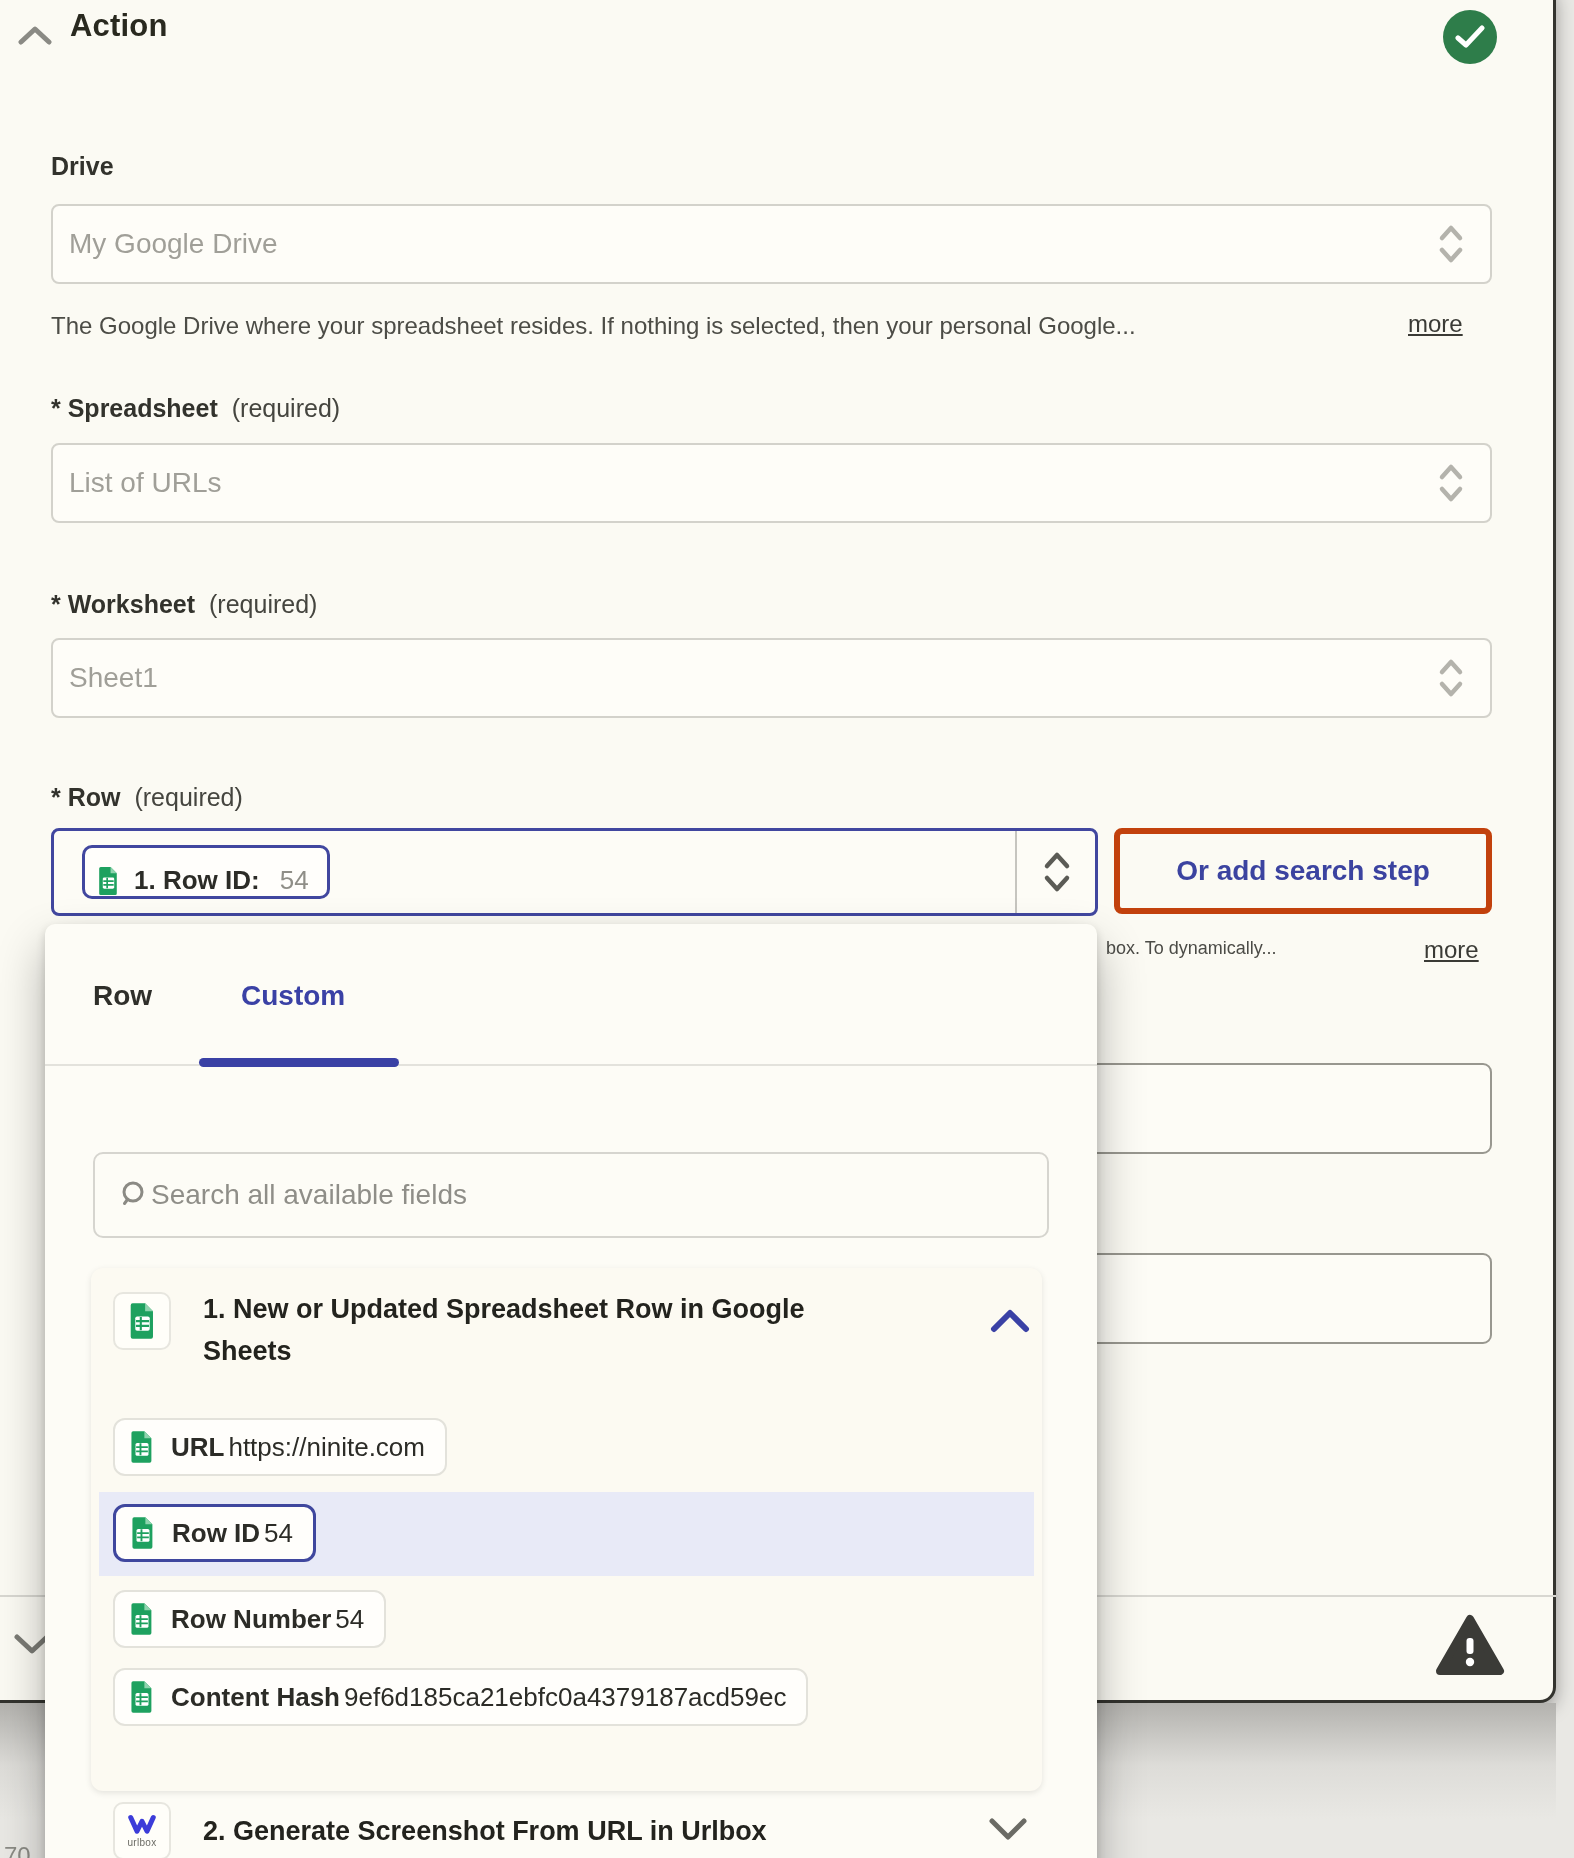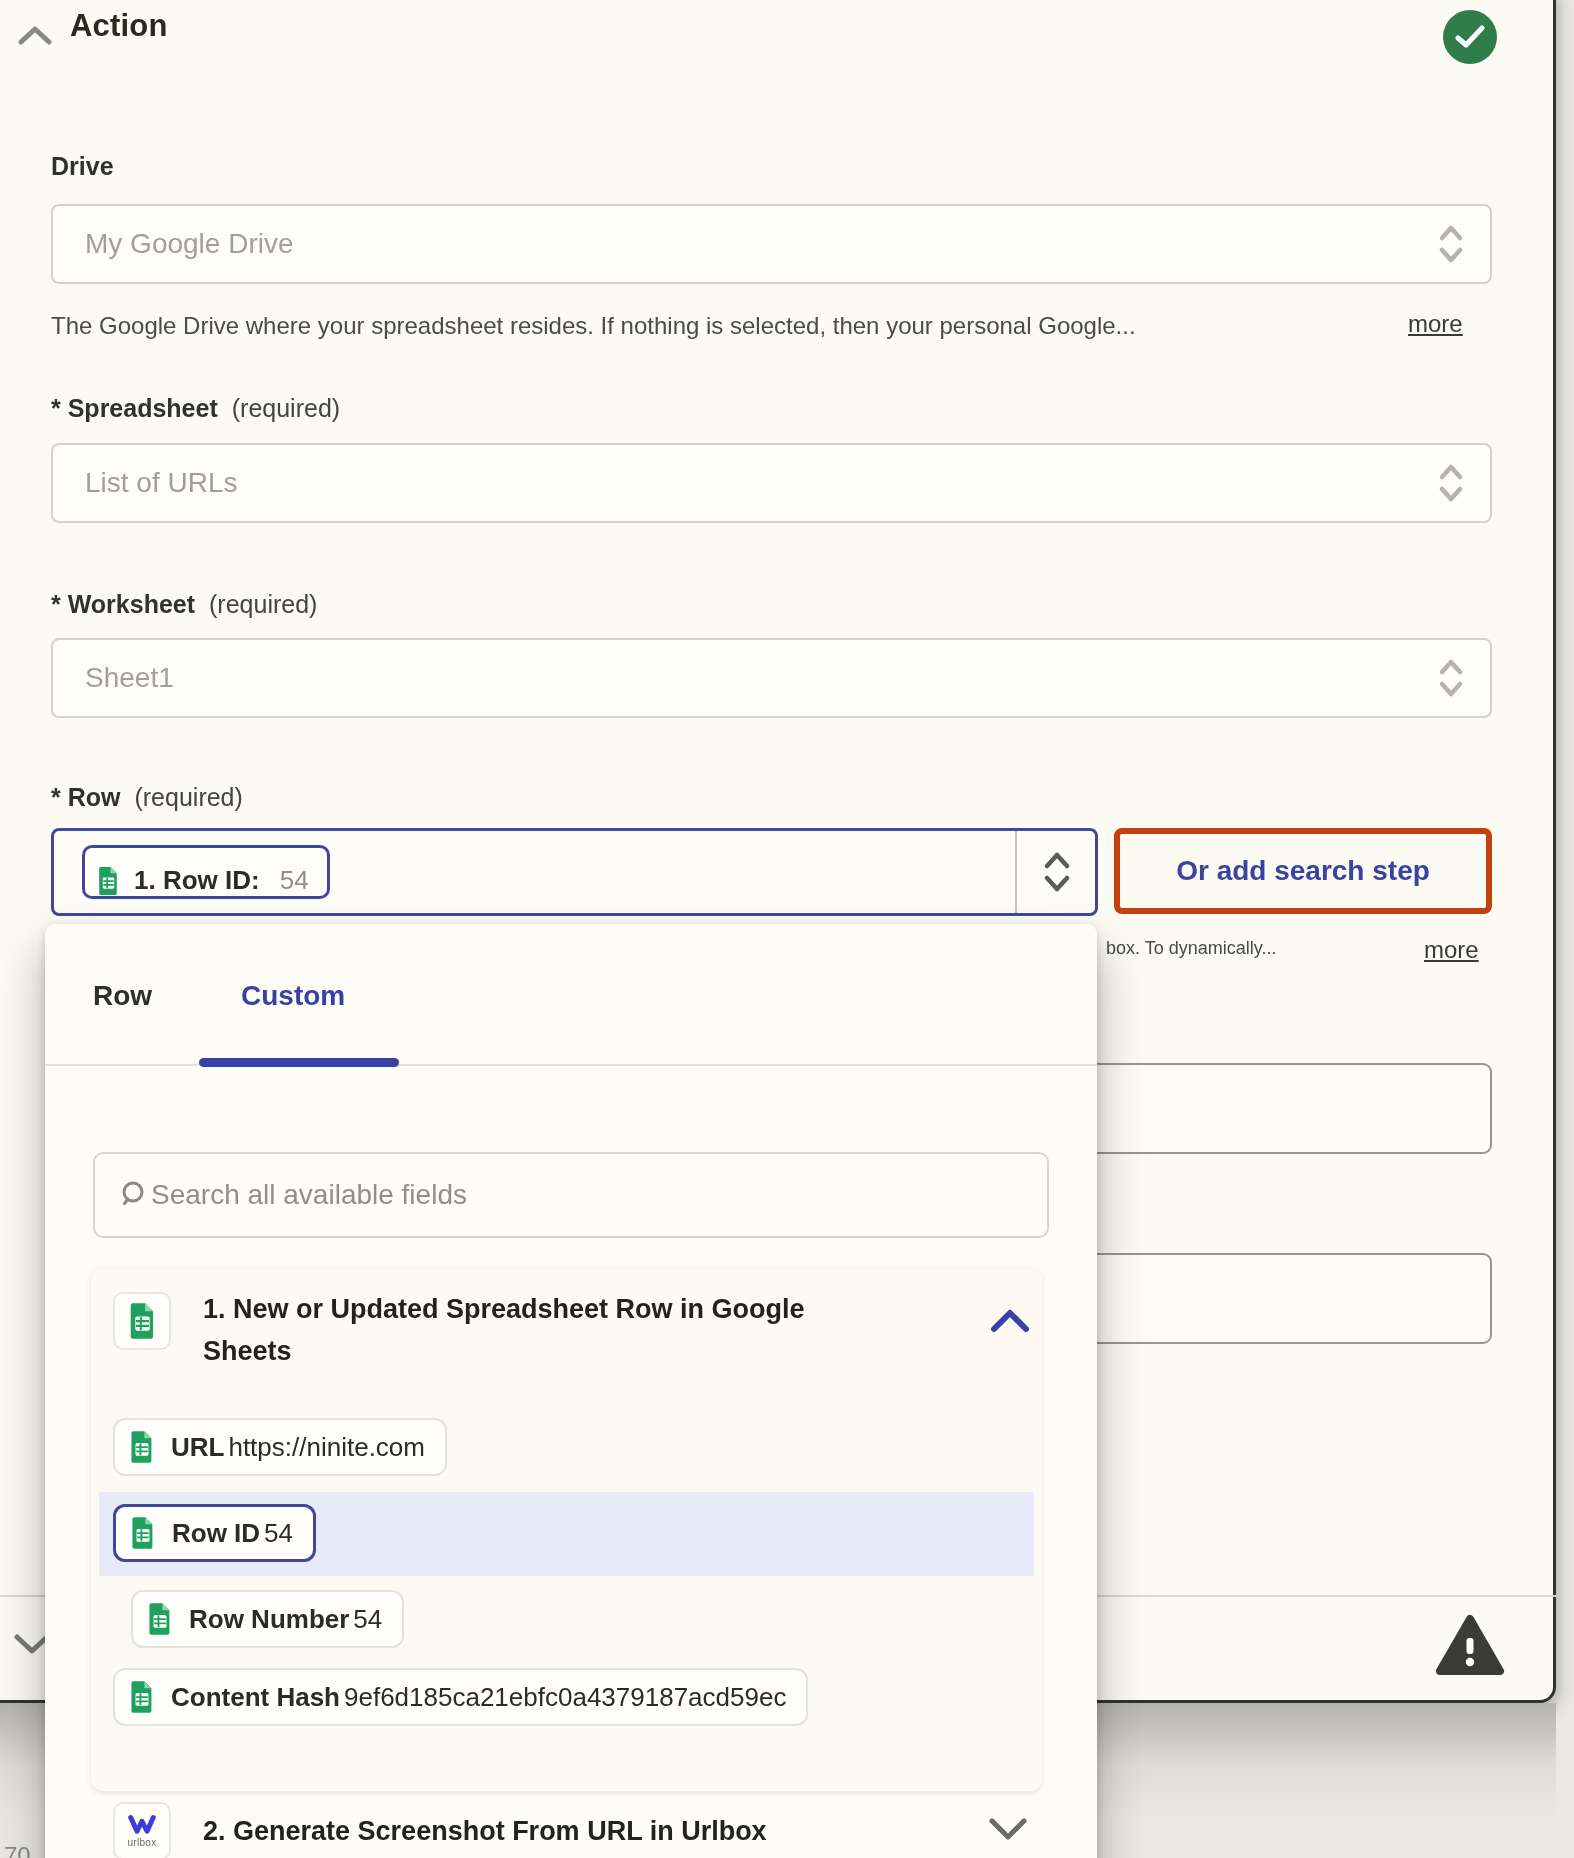--- a/index.html
+++ b/index.html
@@ -33,21 +33,21 @@
 
   
   .field-label { font-size:25px; color:#32322c; }
   .field-label b { font-weight:700; }
   .field-label .req { font-weight:400; color:#45453f; margin-left:14px; }
 
   
   .select-box {
     left:51px; width:1441px; height:80px;
     background:#fefdf8; border:2px solid #d3d2cb; border-radius:8px;
-    display:flex; align-items:center; padding:0 70px 0 32px;
+    display:flex; align-items:center; padding:0 70px 0 16px;
   }
   .select-box .ph { font-size:28px; color:#a09f98; }
   .select-caret { position:absolute; right:24px; top:50%; transform:translateY(-50%); }
 
   .help-text { left:51px; top:312px; font-size:24px; color:#4c4c46; }
   .more-link { font-size:24px; color:#3a3a35; text-decoration:underline; font-weight:400; }
   .more-drive { left:1408px; top:310px; }
 
   
   .row-field {
@@ -133,21 +133,21 @@
     display:inline-flex; align-items:center; gap:14px;
     background:#fffefb; border:2px solid #e3e2db; border-radius:12px;
     padding:0 20px 0 12px; font-size:26px; color:#2c2c27; cursor:pointer;
   }
   .token b { font-weight:700; }
   .token .tval { margin-left:4px; font-weight:400; }
   .token.selected { border:3.5px solid #3f479e; }
   .hl-band { position:absolute; left:8px; top:224px; width:935px; height:84px; background:#e8eaf7; }
   .tok-url  { left:22px; top:150px; }
   .tok-rowid { left:22px; top:236px; }
-  .tok-rownum { left:40px; top:322px; }
+  .tok-rownum { left:22px; top:322px; }
   .tok-hash { left:22px; top:400px; }
 
   .sec2-icon { left:68px; top:878px; }
   .sec2-title { position:absolute; left:158px; top:892px; font-size:27px; font-weight:700; color:#23231e; }
   .sec2-collapse { position:absolute; left:943px; top:892px; cursor:pointer; }
   .urlbox-label { font-size:10px; color:#6b6b65; margin-top:1px; letter-spacing:.3px; }
 
   svg { display:block; }
 </style>
 </head>

